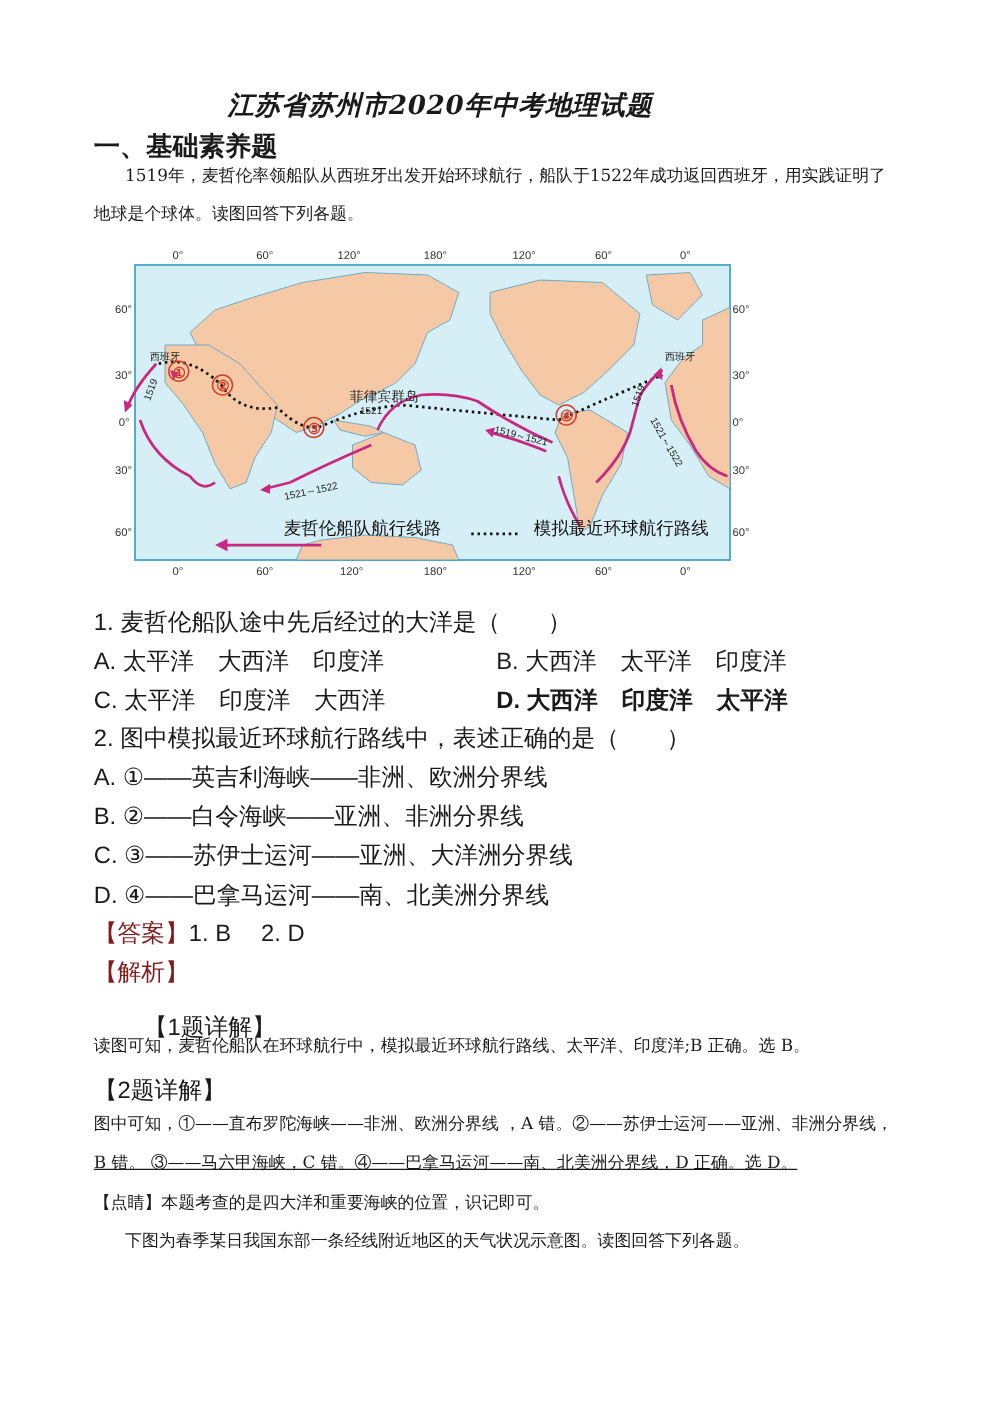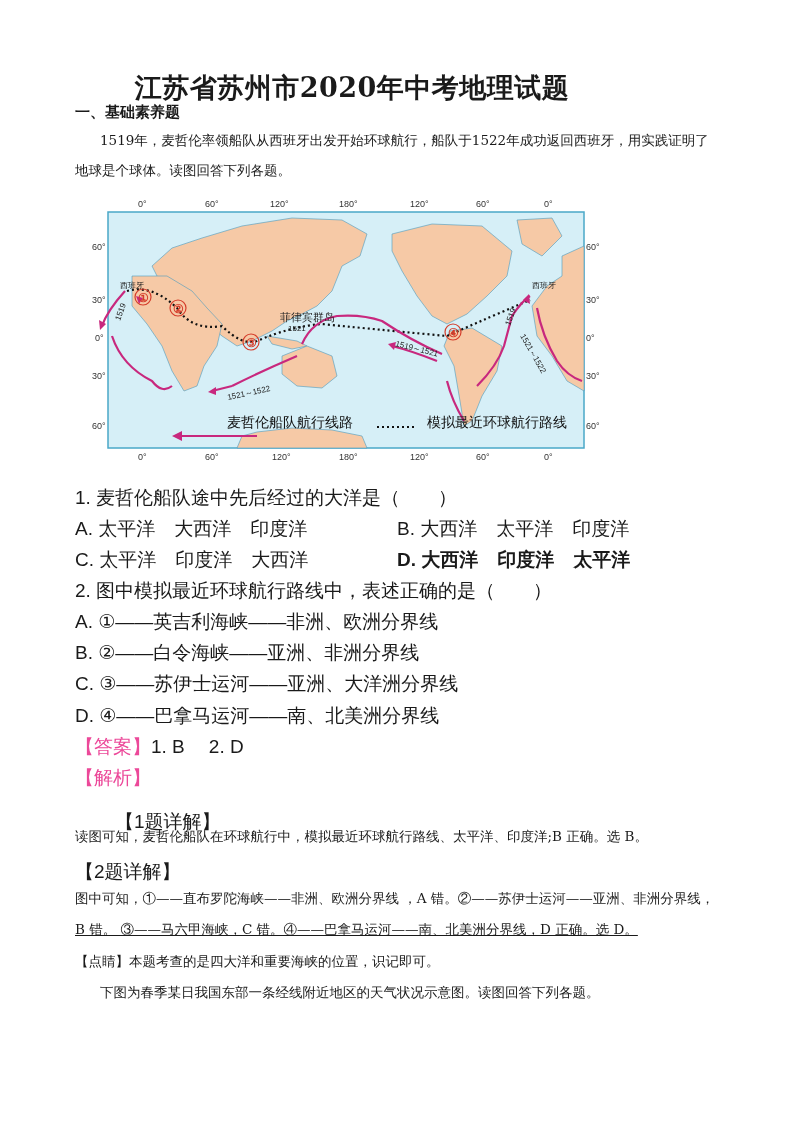--- a/index.html
+++ b/index.html
@@ -1,23 +1,23 @@
 <!DOCTYPE html>
 <html><head>
 <meta charset="utf-8">
 <style>
   html, body { margin:0; padding:0; background:#ffffff; }
   body { width:793px; height:1122px; position:relative; overflow:hidden;
          font-family:"DejaVu Serif","Liberation Serif",serif; color:#1a1a1a; }
   .abs { position:absolute; white-space:nowrap; }
-  .title { left:0; width:704px; top:70px; text-align:center; font-size:27px; font-weight:bold; letter-spacing:0.5px; }
-  .section { left:75px; top:103px; font-size:15px; font-weight:bold; }
+  .title { left:0; width:704px; top:70px; text-align:center; font-size:21px; font-weight:bold; letter-spacing:0.5px;font-style:italic; }
+  .section { left:75px; top:103px; font-size:21px; font-weight:bold; }
   .para { font-size:13.5px; }
   .q { font-size:19px; font-family:"Liberation Sans","DejaVu Sans",sans-serif; }
-  .blue { color:#ec4899; }
+  .blue { color:#7f1d1d; }
   .map { position:absolute; left:92px; top:196px; width:508px; height:268px; }
   .tick { font-family:"Liberation Sans","DejaVu Sans",sans-serif; font-size:9px; fill:#333; }
   .lg { font-family:"Liberation Sans","DejaVu Sans",sans-serif; font-size:14px; fill:#111; }
   .mk { font-family:"DejaVu Serif",serif; font-size:12px; fill:#d43c2a; font-weight:bold; }
   .sm { font-family:"Liberation Sans","DejaVu Sans",sans-serif; font-size:8px; fill:#222; }
 </style>
 </head>
 <body>
 
 <div class="abs title">江苏省苏州市2020年中考地理试题</div>

